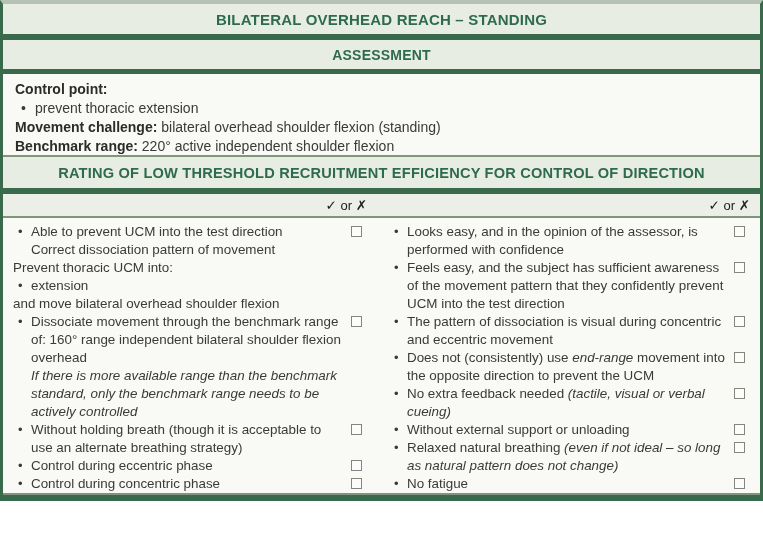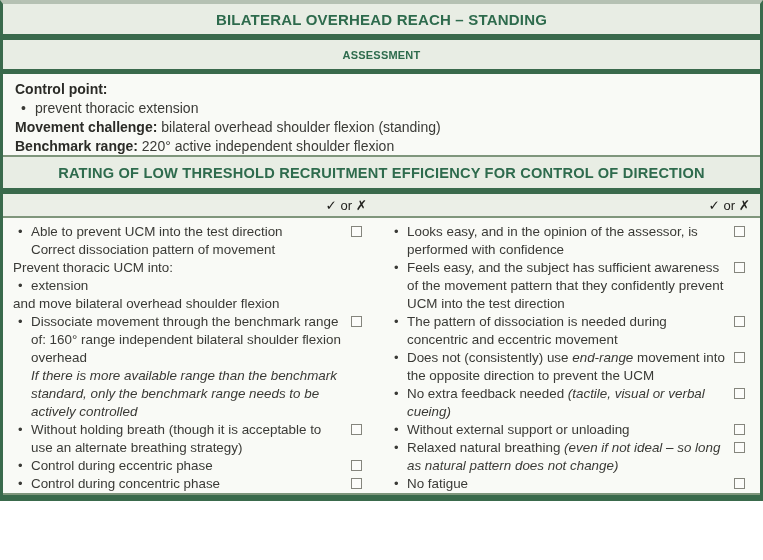--- a/index.html
+++ b/index.html
@@ -17,21 +17,21 @@
   }
   .bar{
     background:#e8ede4;
     color:#2e6b4d;
     font-weight:bold;
     display:flex;align-items:center;justify-content:center;
     letter-spacing:.2px;
     flex:none;
   }
   .bar.title{height:30px;font-size:15px;}
-  .bar.sub{height:29px;font-size:11px;}
+  .bar.sub{height:29px;font-size:14px;}
   .bar.rating{height:31px;font-size:14.6px;}
   .sep-thick{height:6px;background:#3a6a4c;flex:none;}
   .sep-mid{height:5px;background:#3a6a4c;flex:none;}
   .sep-thin{height:2px;background:#7f967c;flex:none;}
   .assess{
     background:#f9faf6;height:81px;flex:none;
     padding:6px 12px 0 12px;
     font-size:14px;color:#3a3a36;line-height:19px;
   }
   .assess b{color:#2b2b27;}
@@ -177,21 +177,21 @@
         </div>
         <div class="item">
           <span class="marker">•</span>
           <div class="itext"><span>Feels easy, and the subject has sufficient awareness of the movement pattern that they confidently prevent UCM into the test direction</span></div>
           <span class="cbcol">
             <span class="checkbox"></span>
           </span>
         </div>
         <div class="item">
           <span class="marker">•</span>
-          <div class="itext"><span>The pattern of dissociation is needed during concentric and eccentric movement</span></div>
+          <div class="itext"><span>The pattern of dissociation is visual during concentric and eccentric movement</span></div>
           <span class="cbcol">
             <span class="checkbox"></span>
           </span>
         </div>
         <div class="item">
           <span class="marker">•</span>
           <div class="itext"><span>Does not (consistently) use </span><span class="it">end-range</span><span> movement into the opposite direction to prevent the UCM</span></div>
           <span class="cbcol">
             <span class="checkbox"></span>
           </span>

